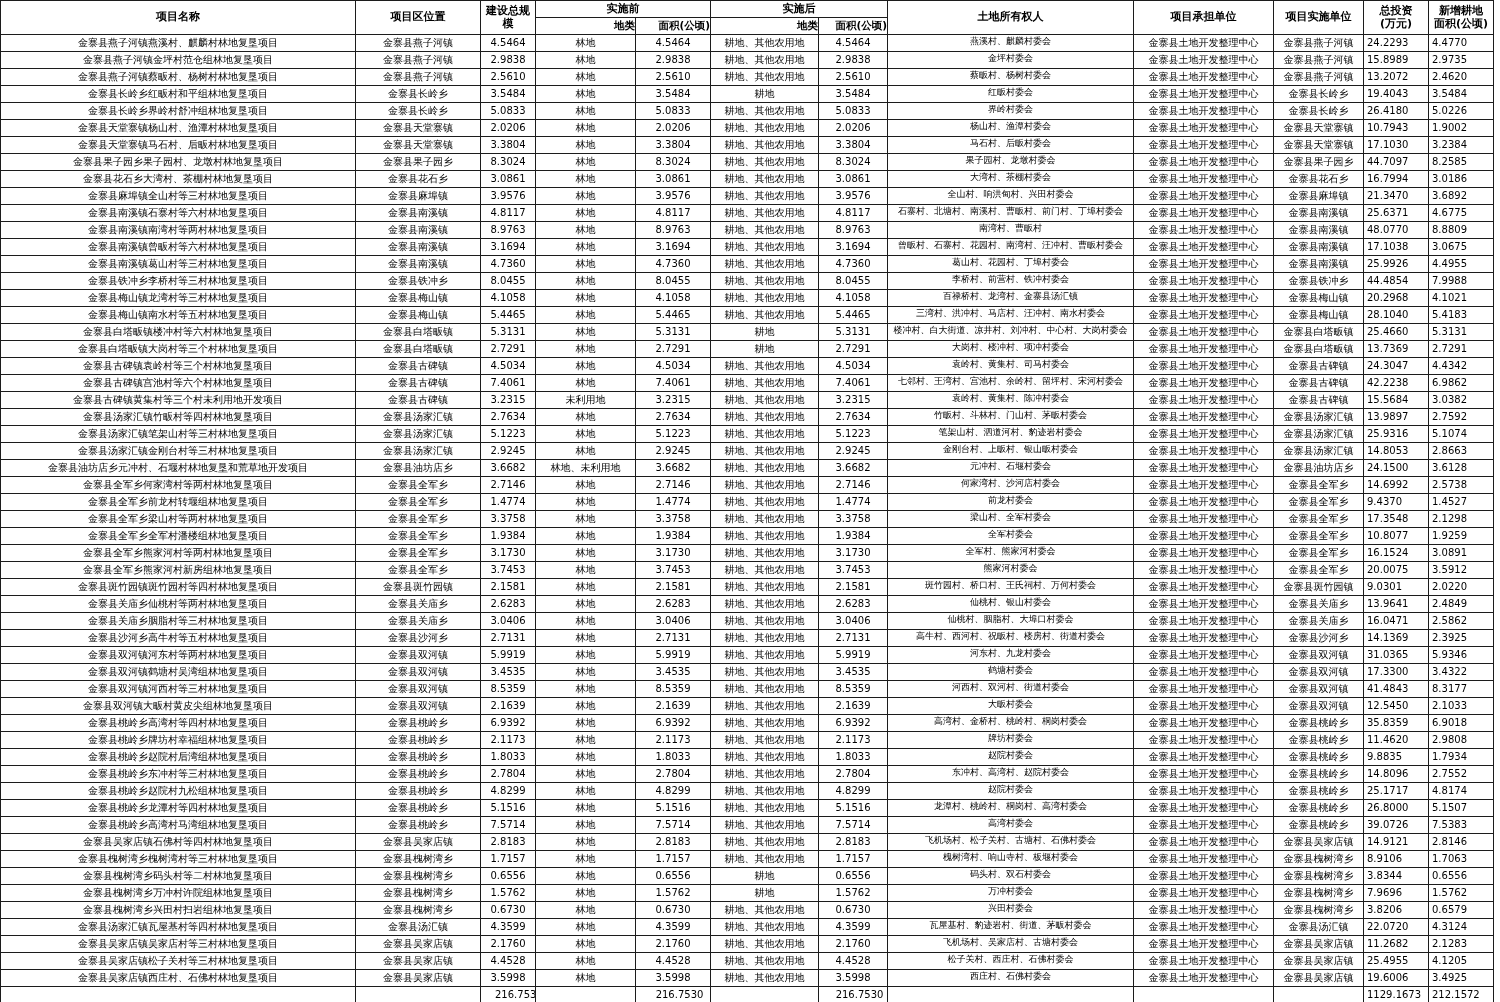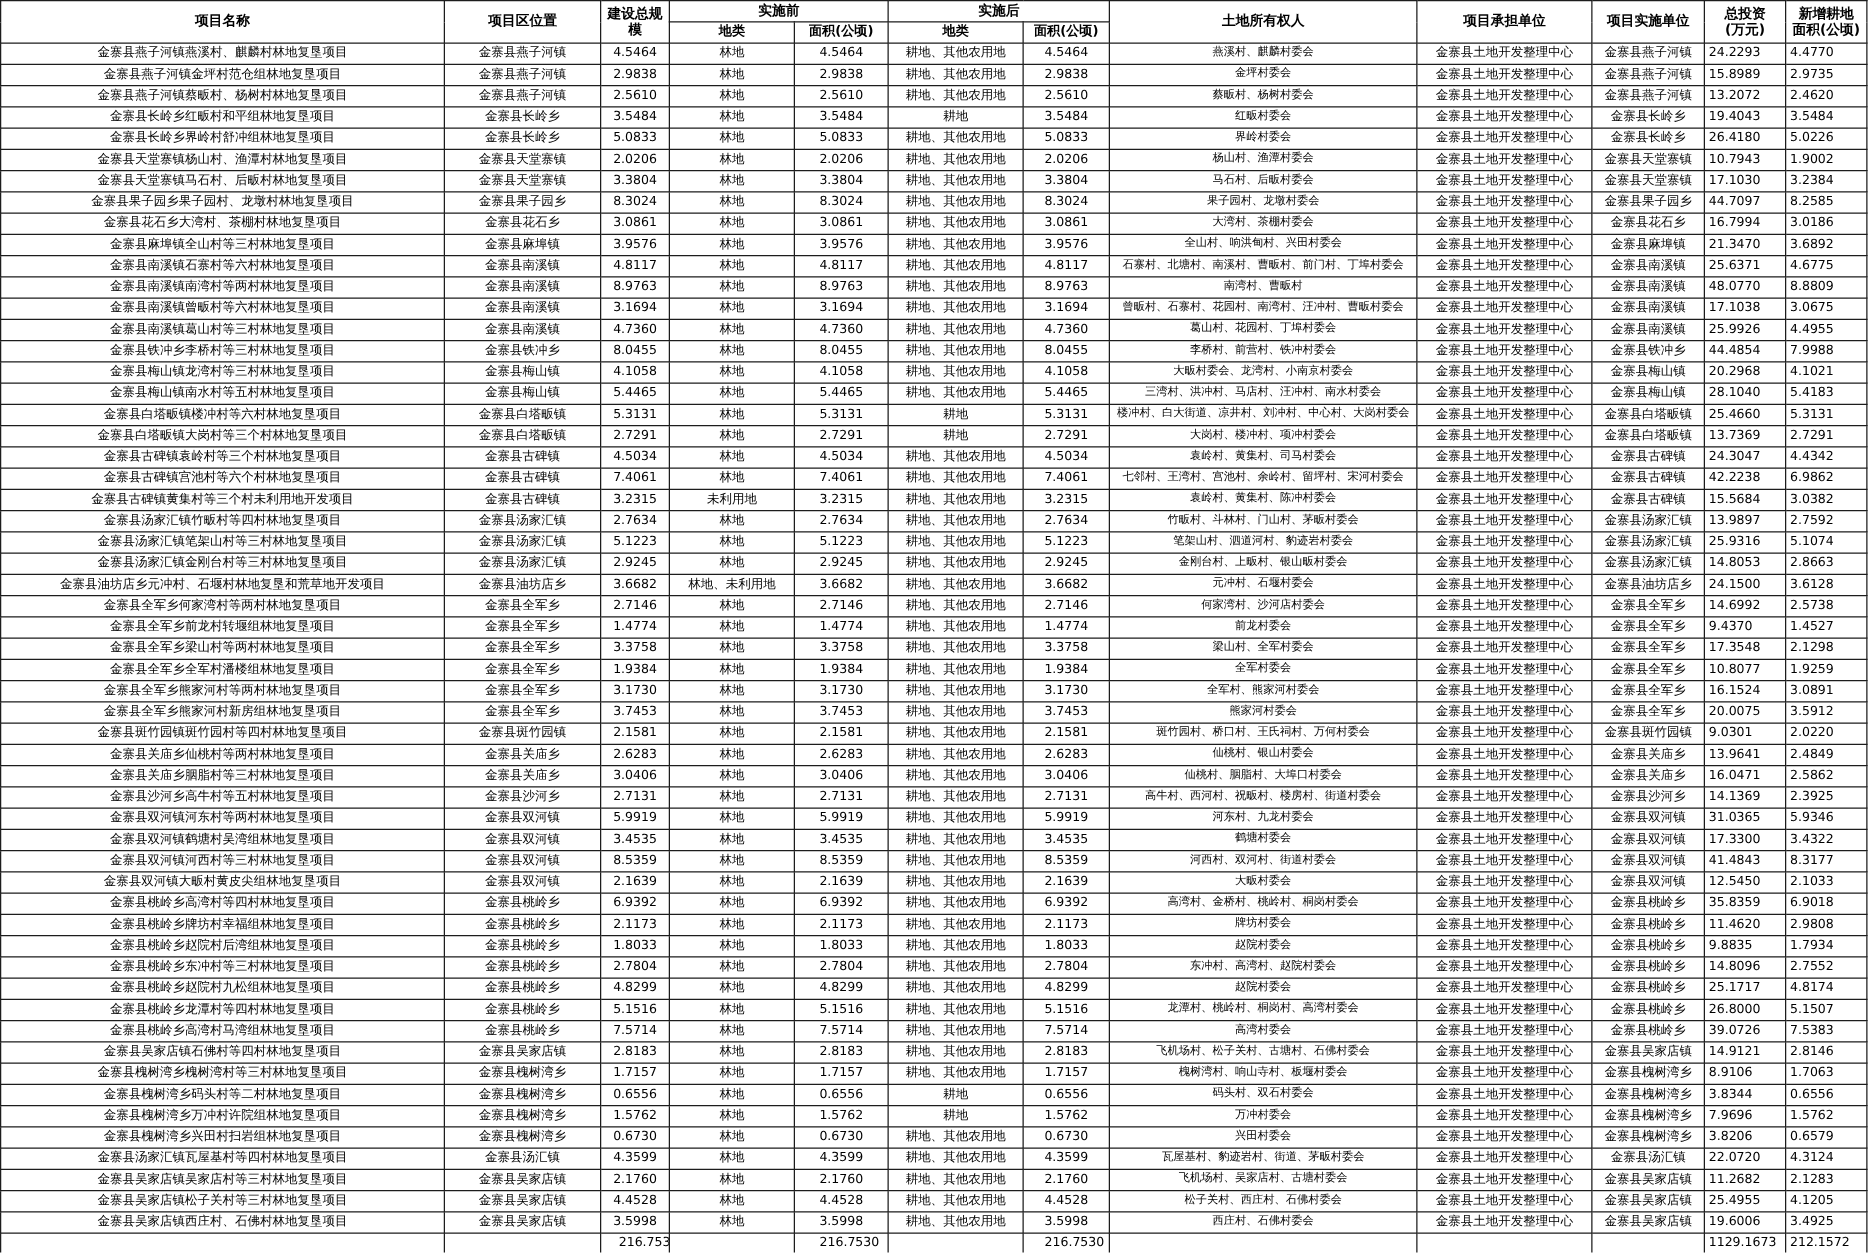--- a/index.html
+++ b/index.html
@@ -24,21 +24,21 @@
     line-height:1.05;
     height:16px;
   }
   thead th{
     font-weight:bold;
     font-size:11px;
     white-space:normal;
     line-height:1.1;
     padding:0;
   }
-  thead tr.sub th{font-size:10.5px;}
+  thead tr.sub th{font-size:10.5px;text-align:right;}
   td.c0{font-size:10px;text-align:center;}
   td.c7{font-size:9px;font-family:Liberation Mono, monospace;}
   td.c10,td.c11{text-align:left;padding-left:3px;font-size:10px;}
   tfoot td{font-weight:normal;padding-left:14px;}
 </style>
 </head>
 <body>
 
 <table>
   <colgroup>
@@ -293,21 +293,21 @@
         <td class="c11">7.9988</td>
       </tr>
       <tr>
         <td class="c0">金寨县梅山镇龙湾村等三村林地复垦项目</td>
         <td class="c1">金寨县梅山镇</td>
         <td class="c2">4.1058</td>
         <td class="c3">林地</td>
         <td class="c4">4.1058</td>
         <td class="c5">耕地、其他农用地</td>
         <td class="c6">4.1058</td>
-        <td class="c7">大畈村委会、龙湾村、小南京村委会</td>
+        <td class="c7">百禄桥村、龙湾村、金寨县汤汇镇</td>
         <td class="c8">金寨县土地开发整理中心</td>
         <td class="c9">金寨县梅山镇</td>
         <td class="c10">20.2968</td>
         <td class="c11">4.1021</td>
       </tr>
       <tr>
         <td class="c0">金寨县梅山镇南水村等五村林地复垦项目</td>
         <td class="c1">金寨县梅山镇</td>
         <td class="c2">5.4465</td>
         <td class="c3">林地</td>

